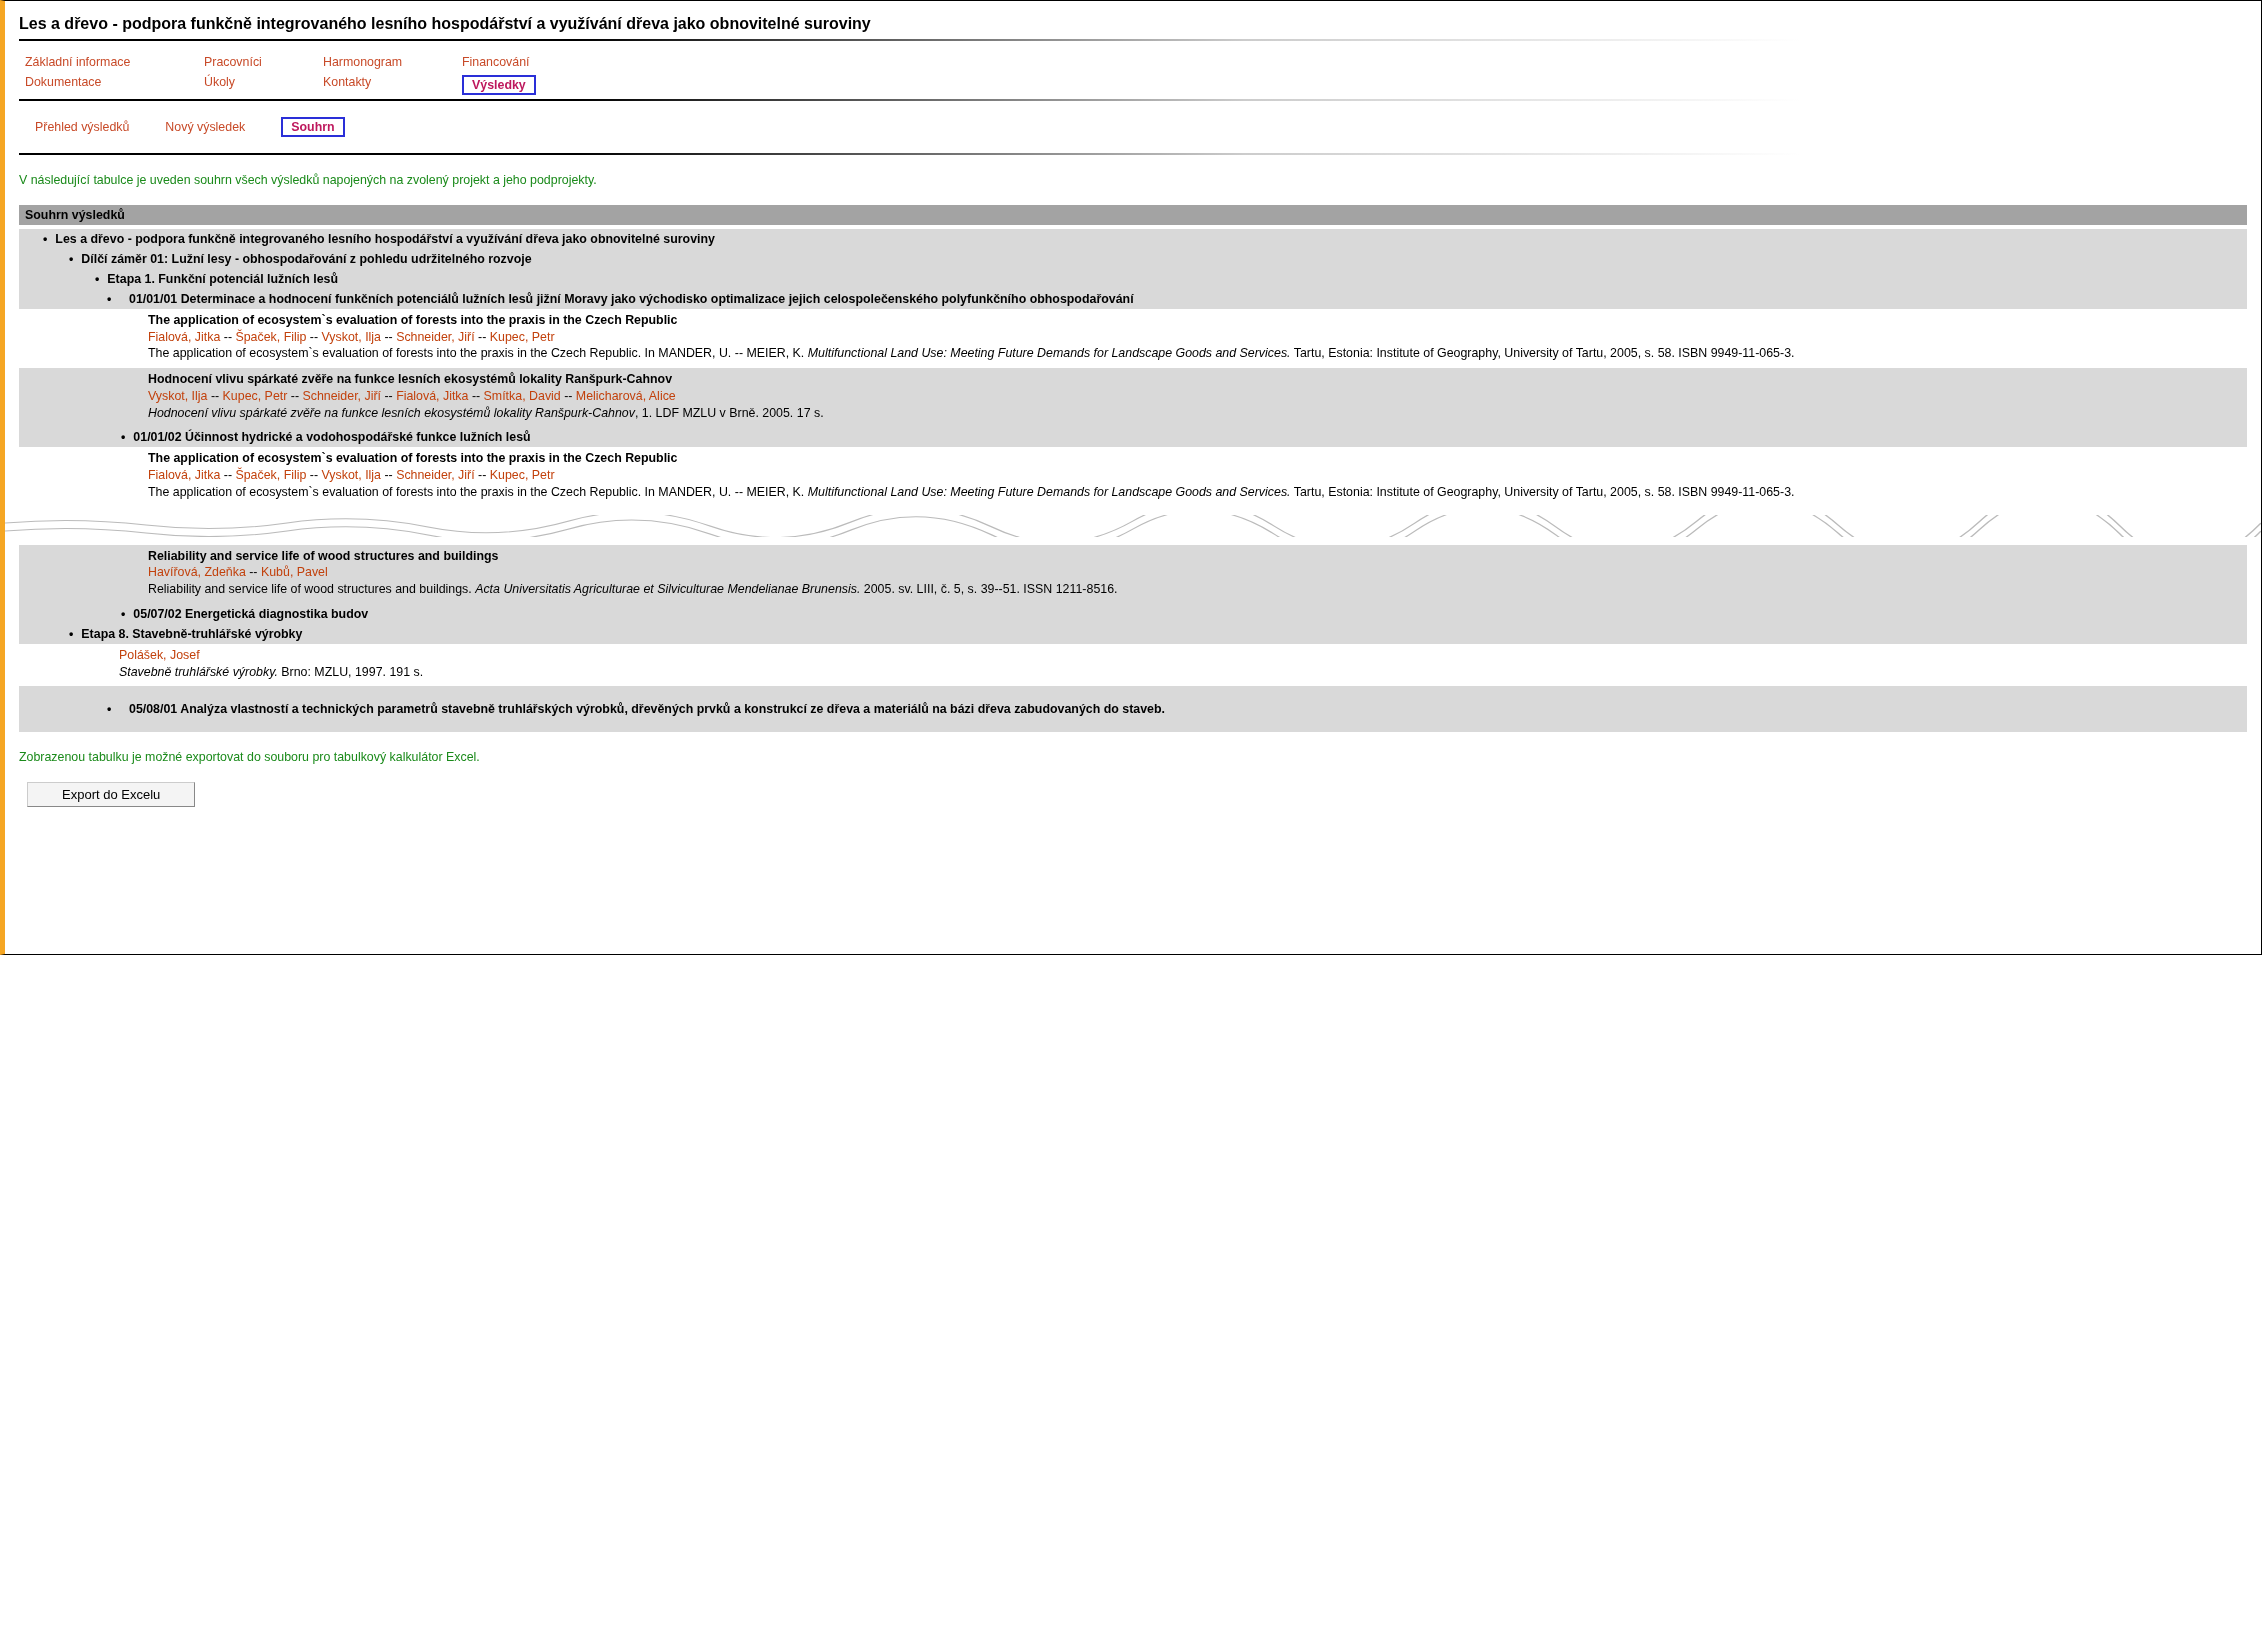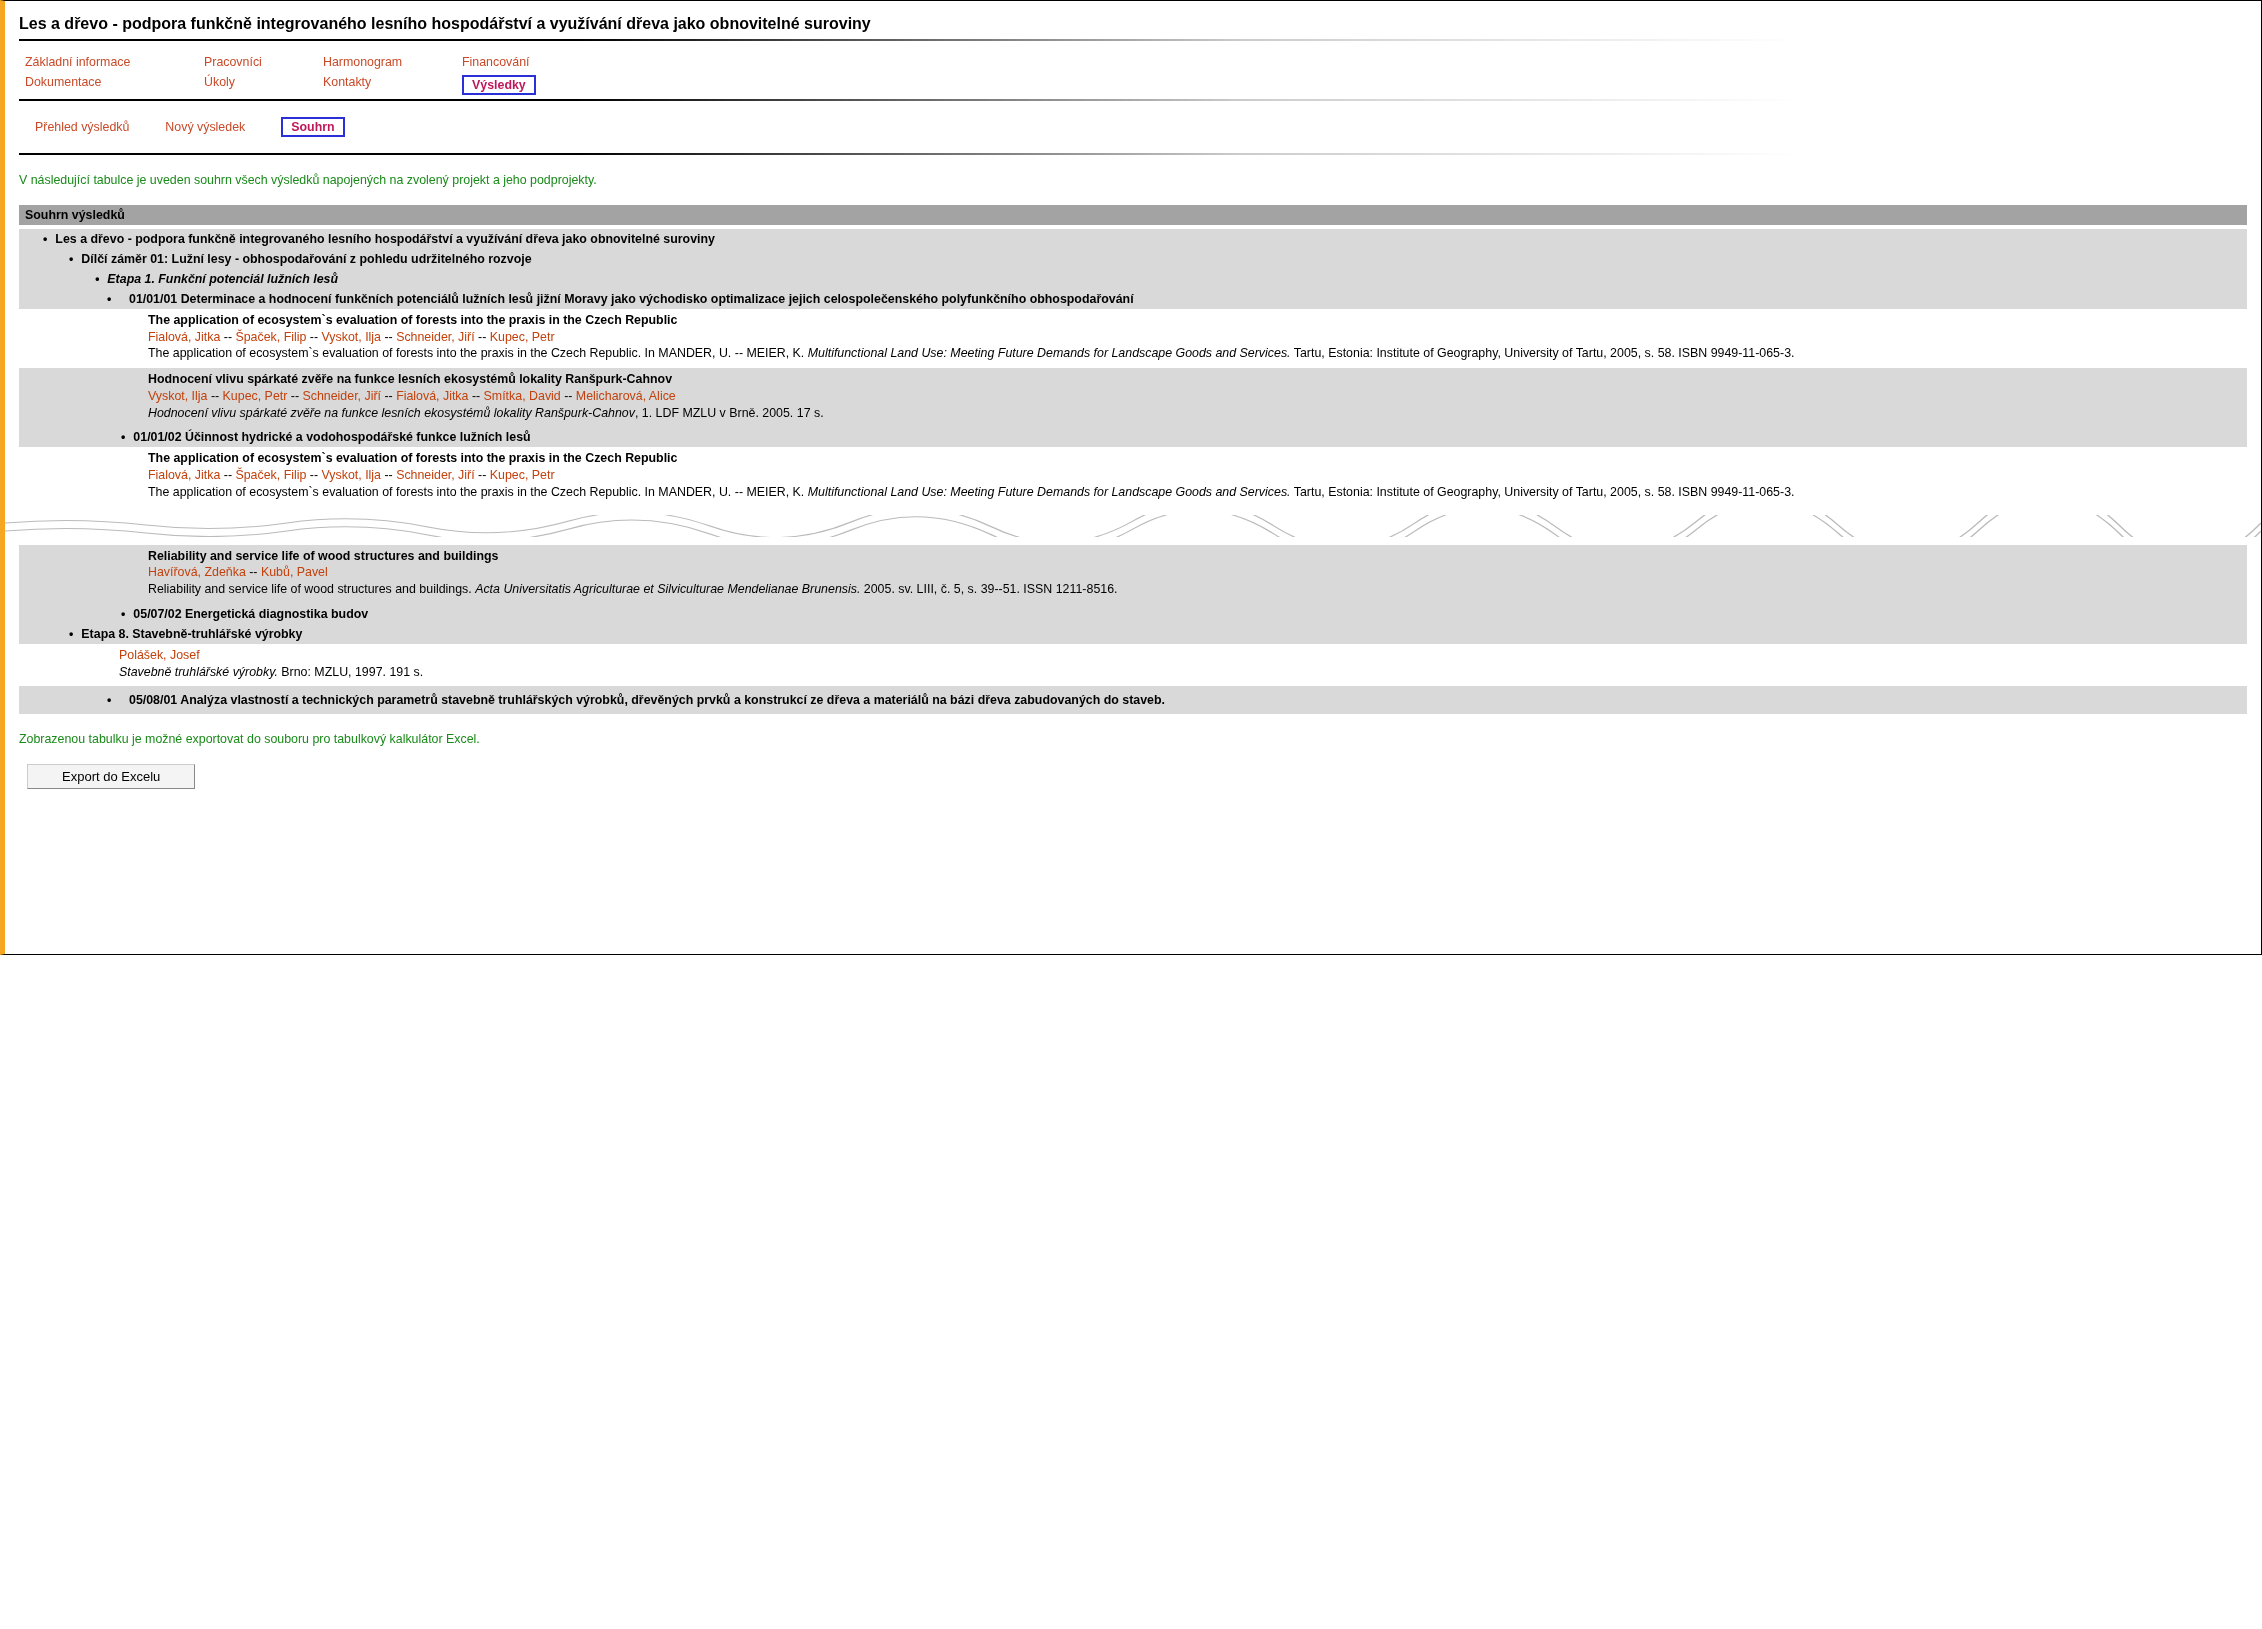--- a/index.html
+++ b/index.html
@@ -70,21 +70,21 @@
     font-weight: bold;
   }
   .bullet::before {
     content: "•";
     display: inline-block;
     margin-right: 8px;
     font-weight: bold;
   }
   .lvl0 { padding-left: 18px; }
   .lvl1 { padding-left: 44px; }
-  .lvl2 { padding-left: 70px; font-style: italic; }
+  .lvl2 { padding-left: 70px; }
   .lvl3 { padding-left: 96px; }
   .pub-block {
     padding: 3px 0 6px 129px;
     line-height: 1.35;
   }
   .pub-block.grey { background: #d9d9d9; }
   .pub-title { font-weight: bold; }
   .author { color: #c2410c; text-decoration: none; cursor: pointer; }
   .sep { color: #000; }
   .citation { font-style: normal; }
@@ -220,21 +220,21 @@
   
   <div class="pub-block" style="padding-left:100px;">
     <div>
       <a class="author">Polášek, Josef</a>
     </div>
     <div class="citation">
       <span class="ital">Stavebně truhlářské výrobky.</span><span> Brno: MZLU, 1997. 191 s.</span>
     </div>
   </div>
 
-  <div class="row-grey" style="padding:7px 6px;">
+  <div class="row-grey" style="padding:16px 6px;">
     <span class="bullet" style="display:block;padding-left:96px;text-indent:-14px;margin-left:14px;font-weight:bold;">05/08/01 Analýza vlastností a technických parametrů stavebně truhlářských výrobků, dřevěných prvků a konstrukcí ze dřeva a materiálů na bázi dřeva zabudovaných do staveb.</span>
   </div>
 
   <div class="green-note">Zobrazenou tabulku je možné exportovat do souboru pro tabulkový kalkulátor Excel.</div>
 
   <button class="export-btn">Export do Excelu</button>
 
 </div>
 
 

